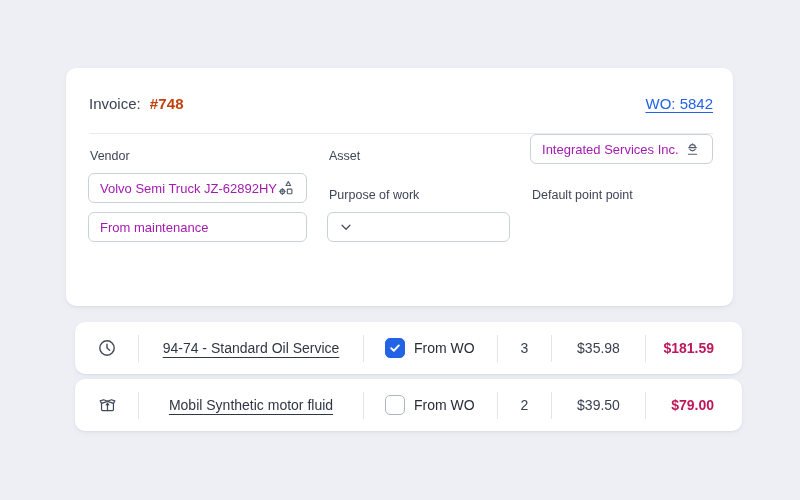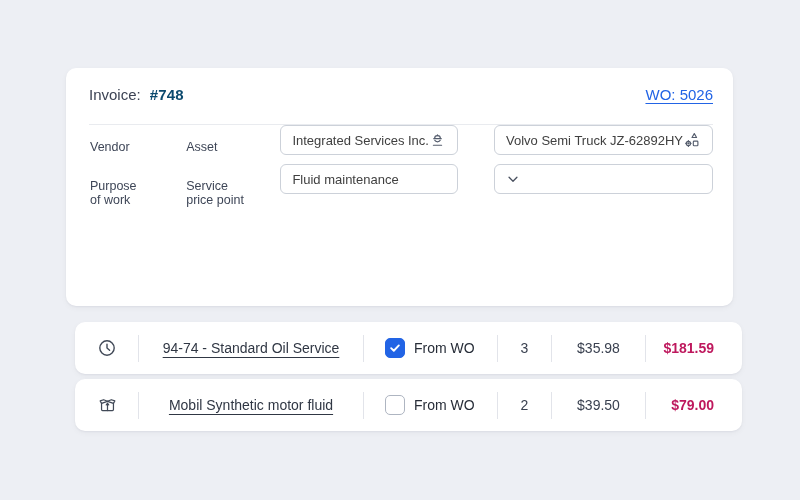--- a/index.html
+++ b/index.html
@@ -18,61 +18,61 @@
     background: #ffffff;
     border-radius: 10px;
     box-shadow: 0 1px 2px rgba(16,24,40,0.05), 0 2px 6px rgba(16,24,40,0.04);
   }
   
   .invoice-card { top: 68px; height: 238px; }
   .invoice-header {
     display: flex;
     align-items: flex-start;
     justify-content: space-between;
-    padding: 18px 20px 0 23px;
+    padding: 27px 20px 0 23px;
   }
   .invoice-title { font-size: 15px; color: #3c4354; display: flex; align-items: baseline; }
   .invoice-label { margin-right: 9px; }
-  .invoice-number { font-weight: bold; color: #0c4a6e; letter-spacing: .2px; }
+  .invoice-number { font-weight: bold; color: #c2410c; letter-spacing: .2px; }
   .wo-link {
     font-size: 15px;
     color: #2264e5;
     text-decoration: underline;
     text-underline-offset: 3px;
     cursor: pointer;
   }
   .header-divider {
     border: none;
     border-top: 1px solid #e9ebef;
     margin: 21px 20px 0 23px;
   }
   .form-grid {
     display: grid;
-    grid-template-columns: 1fr 1fr 1fr 1fr;
-    column-gap: 36px;
+    grid-template-columns: 1fr 1fr 1fr;
+    column-gap: 20px;
     padding: 0 20px 0 22px;
   }
   .field-label {
     font-size: 12.5px;
     color: #3e4657;
     margin: 15px 0 10px 2px;
   }
   .field-box {
     height: 30px;
     border: 1px solid #ccd1d9;
     border-radius: 6px;
     background: #fff;
     display: flex;
     align-items: center;
     padding: 0 11px;
   }
   .field-value {
     flex: 1;
     font-size: 13px;
-    color: #404040;
+    color: #a21caf;
     white-space: nowrap;
     overflow: hidden;
   }
   .field-icon { display: flex; align-items: center; color: #555d6d; }
   
   .item-row { height: 52px; display: flex; align-items: center; padding: 0 28px 0 22px; margin-left: 9px; }
   .row-1 { top: 322px; }
   .row-2 { top: 379px; }
   .cell-icon { width: 20px; display: flex; align-items: center; justify-content: center; color: #414957; margin-right: 21px; }
   .vsep { width: 1px; height: 27px; background: #e2e4ea; flex: 0 0 auto; }
@@ -106,21 +106,21 @@
 </style>
 </head>
 <body>
 
 <div class="card invoice-card">
   <div class="invoice-header">
     <div class="invoice-title">
       <span class="invoice-label">Invoice:</span>
       <span class="invoice-number">#748</span>
     </div>
-    <a class="wo-link">WO: 5026</a>
+    <a class="wo-link">WO: 5842</a>
   </div>
   <hr class="header-divider">
 
   <div class="form-grid">
 
     <div class="field-label">Vendor</div>
     <div class="field-label">Asset</div>
 
     <div class="field-box">
       <span class="field-value">Integrated Services Inc.</span>
@@ -142,24 +142,24 @@
           <path d="M13.8 3.2 L16.6 8 H11 Z"></path>
           <circle cx="6.6" cy="15.2" r="2.6"></circle>
           <circle cx="6.6" cy="15.2" r="0.6"></circle>
           <path d="M6.6 11.6 v1 M6.6 17.8 v1 M3.4 15.2 h1 M8.8 15.2 h1"></path>
           <rect x="12.6" y="12.4" width="5.6" height="5.6" rx="1"></rect>
         </svg>
       </span>
     </div>
 
     <div class="field-label">Purpose of work</div>
-    <div class="field-label">Service price point</div>
-
-    <div class="field-box">
-      <span class="field-value">Fluid maintenance</span>
+    <div class="field-label">Default point point</div>
+
+    <div class="field-box">
+      <span class="field-value">From maintenance</span>
     </div>
 
     <div class="field-box">
       <span class="field-icon">
         <svg width="14" height="14" viewBox="0 0 16 16" fill="none" stroke="#4a5160" stroke-width="1.5" stroke-linecap="round" stroke-linejoin="round">
           <path d="M3.5 6 L8 10.5 L12.5 6"></path>
         </svg>
       </span>
     </div>
   </div>

